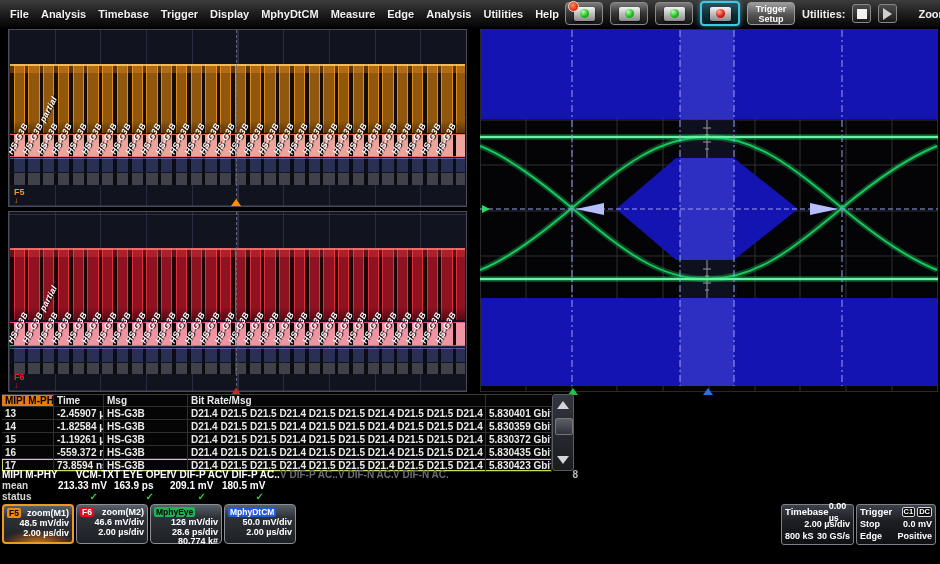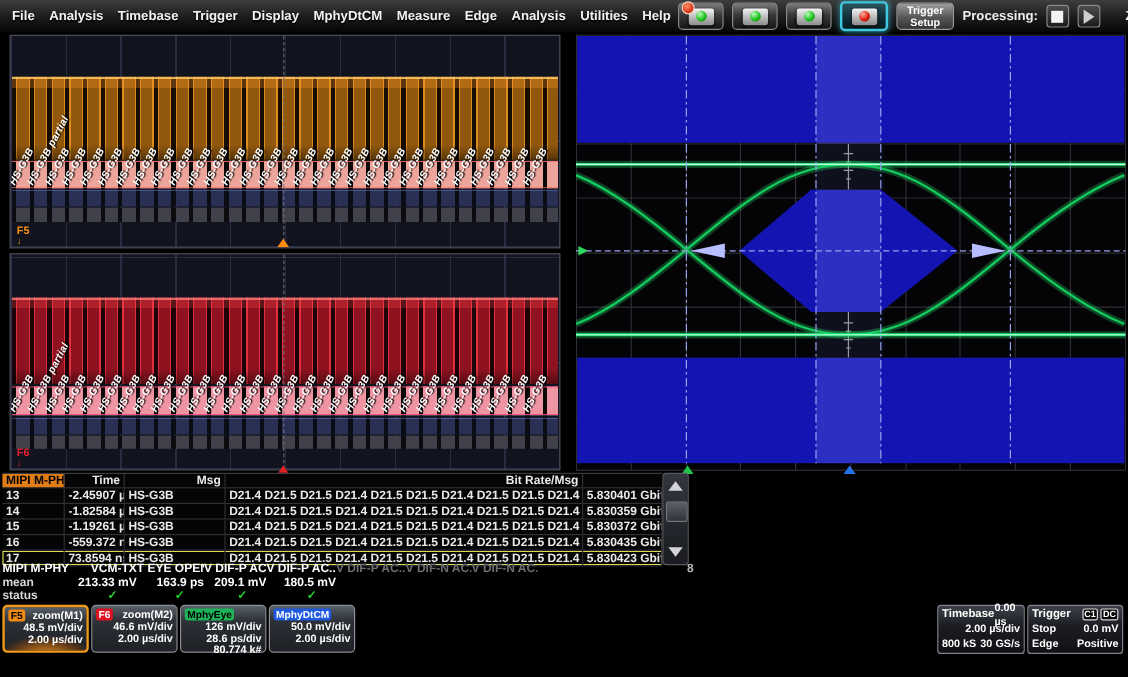--- a/index.html
+++ b/index.html
@@ -84,41 +84,41 @@
   
   .eye-panel{position:absolute;left:480px;top:29px;width:458px;height:363px;}
 
   
   .dtable{position:absolute;left:2px;top:394px;width:550px;background:#050505;
      font-size:10px;font-weight:bold;color:#eaeaea;border-top:1px solid #3a3a40;}
   .trow{display:grid;grid-template-columns:52px 50px 84px 298px 66px;height:13px;line-height:13px;
      border-bottom:1px solid #2f2f36;box-sizing:border-box;}
   .trow.hdr{height:12px;line-height:12px;}
   .trow>div{border-right:1px solid #2f2f36;padding:0 3px;overflow:hidden;white-space:nowrap;box-sizing:border-box;}
-  .ra{text-align:right;}
+  .ra{text-align:left;}
   .hdr .cid{background:#e07d15;color:#000;}
   .trow.sel{box-shadow:inset 0 0 0 1px #d9d955;}
   .vscroll{position:absolute;left:552px;top:394px;width:22px;height:77px;box-sizing:border-box;
      border:1px solid #5a5a62;border-radius:3px;background:linear-gradient(180deg,#33363e,#1a1c21);}
   .vs-btn{position:absolute;left:1px;width:18px;height:20px;display:flex;align-items:center;justify-content:center;}
   .arr-up{width:0;height:0;border-left:6px solid transparent;border-right:6px solid transparent;border-bottom:8px solid #d4d4da;}
   .arr-dn{width:0;height:0;border-left:6px solid transparent;border-right:6px solid transparent;border-top:8px solid #d4d4da;}
   .vs-thumb{position:absolute;left:2px;top:23px;width:16px;height:15px;border-radius:2px;
      border:1px solid #777;background:linear-gradient(180deg,#5c5f66,#30333a);}
 
   
   .measure{position:absolute;left:2px;top:469px;width:578px;display:grid;
      grid-template-columns:56px 56px 56px 52px 58px 58px 55px 55px 1fr;
      font-size:10px;font-weight:bold;color:#fff;}
   .measure span{height:11px;line-height:11px;overflow:hidden;white-space:nowrap;}
   .m-title{color:#fff;}
   .m-rowlab{color:#d8d8d8;font-weight:bold;}
   .m-hdr{text-align:right;}
   .inactive{color:#6d6d74;}
-  .m-val{text-align:right;}
+  .m-val{}
   .chk{color:#28d42c;text-align:right;padding-right:16px;}
   .m-count{text-align:right;padding-right:2px;color:#b8b8b8;}
 
   
   .descs{position:absolute;left:2px;top:504px;display:flex;gap:2px;}
   .dbox{width:72px;height:40px;box-sizing:border-box;border:1px solid #8d8d96;border-radius:4px;
      background:linear-gradient(180deg,#596069,#2e3238 32%,#1d2025);
      color:#fff;font-size:9px;font-weight:bold;padding:1px 3px;}
   .dbox.selected{border:2px solid #ef9a1e;
      background:radial-gradient(75% 60% at 50% 112%, rgba(245,150,30,.95), rgba(150,75,12,.5) 55%, rgba(0,0,0,0) 78%),
@@ -177,21 +177,21 @@
         <span class="one-mark">1</span>
         <span class="scope"></span>
       </div>
       <div class="trig-btn dot-red active">
         <span class="scope"></span>
       </div>
       <button class="tsetup-btn">
         <span>Trigger</span><br>
         <span>Setup</span>
       </button>
-      <span class="proc-label">Processing:</span>
+      <span class="proc-label">Utilities:</span>
       <button class="sq-btn">
           <span class="sq-ico"></span>
         </button>
       <button class="pl-btn">
           <span class="pl-ico"></span>
         </button>
       <span class="zoom-label">Zoom</span>
 
     </div>
   </div>

